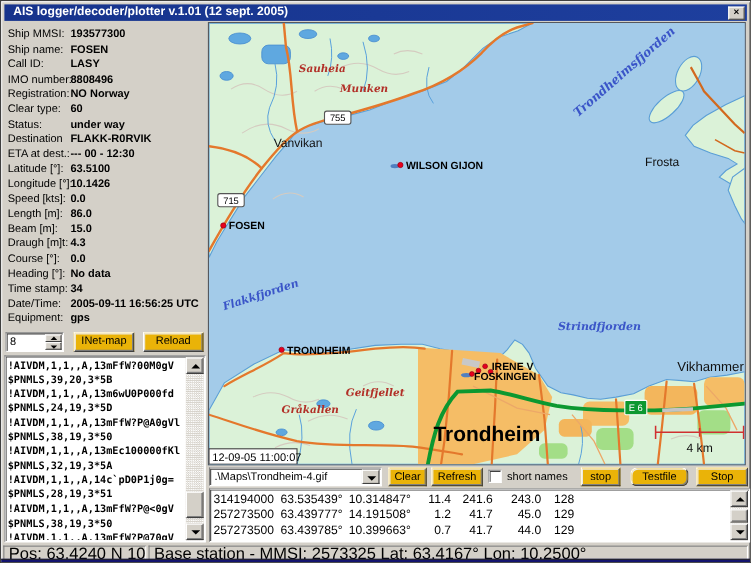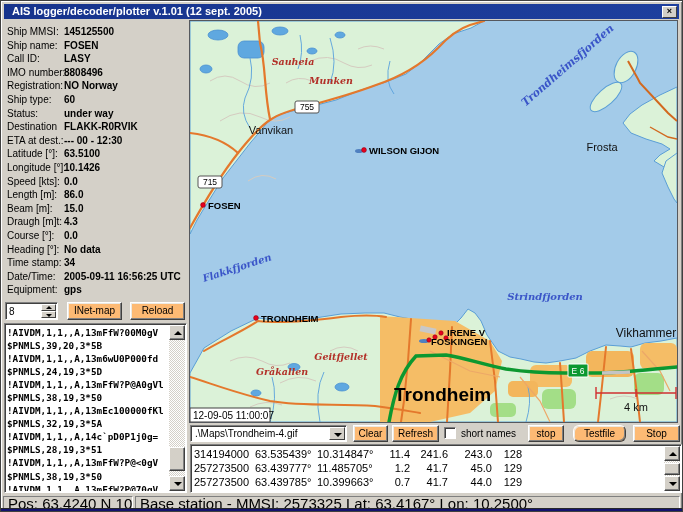--- a/index.html
+++ b/index.html
@@ -37,21 +37,21 @@
   .spin-btns { position:absolute; right:1px; top:1px; width:15px; height:14px; }
   .spin-btn {
     width:15px; height:7px; background:#D4D0C8;
     border:1px solid; border-color:#FFFFFF #404040 #404040 #FFFFFF;
     position:relative;
   }
   .spin-btn .tri { position:absolute; left:4px; width:0; height:0; border-left:3px solid transparent; border-right:3px solid transparent; }
   .spin-up .tri { top:1px; border-bottom:3px solid #000; }
   .spin-dn .tri { top:2px; border-top:3px solid #000; }
   .btn {
-    position:absolute; background:#fdba74;
+    position:absolute; background:#eab308;
     border:1px solid; border-color:#FFFFFF #404040 #404040 #FFFFFF;
     box-shadow: inset -1px -1px 0 #808080, inset 1px 1px 0 #ECE9E2;
     font-size:10px; text-align:center; font-family:"Liberation Sans",sans-serif;
     white-space:nowrap; overflow:hidden;
   }
   .btn-inet { left:66px; top:301px; width:55px; height:18px; line-height:16px; }
   .btn-reload { left:129px; top:301px; width:55px; height:18px; line-height:16px; }
   
   .nmea-list {
     position:absolute; left:3px; top:322px; width:183px; height:170px; background:#ffffff;
@@ -148,40 +148,40 @@
   <div class="titlebar">
     <span>AIS logger/decoder/plotter  v.1.01  (12 sept. 2005)</span>
     <div class="close-btn">
       <span>×</span>
     </div>
   </div>
 
   <div class="info-fields">
       <div class="info-row">
         <span class="lbl">Ship MMSI:</span>
-        <span class="val">145125500</span>
+        <span class="val">193577300</span>
       </div>
       <div class="info-row">
         <span class="lbl">Ship name:</span>
         <span class="val">FOSEN</span>
       </div>
       <div class="info-row">
         <span class="lbl">Call ID:</span>
         <span class="val">LASY</span>
       </div>
       <div class="info-row">
         <span class="lbl">IMO number:</span>
         <span class="val">8808496</span>
       </div>
       <div class="info-row">
         <span class="lbl">Registration:</span>
         <span class="val">NO Norway</span>
       </div>
       <div class="info-row">
-        <span class="lbl">Ship type:</span>
+        <span class="lbl">Clear type:</span>
         <span class="val">60</span>
       </div>
       <div class="info-row">
         <span class="lbl">Status:</span>
         <span class="val">under way</span>
       </div>
       <div class="info-row">
         <span class="lbl">Destination</span>
         <span class="val">FLAKK-R0RVIK</span>
       </div>
@@ -463,21 +463,21 @@
           <span class="td c1">63.535439°</span>
           <span class="td c2">10.314847°</span>
           <span class="td c3">11.4</span>
           <span class="td c4">241.6</span>
           <span class="td c5">243.0</span>
           <span class="td c6">128</span>
         </div>
         <div class="tr">
           <span class="td c0">257273500</span>
           <span class="td c1">63.439777°</span>
-          <span class="td c2">11.485705°</span>
+          <span class="td c2">14.191508°</span>
           <span class="td c3">1.2</span>
           <span class="td c4">41.7</span>
           <span class="td c5">45.0</span>
           <span class="td c6">129</span>
         </div>
         <div class="tr">
           <span class="td c0">257273500</span>
           <span class="td c1">63.439785°</span>
           <span class="td c2">10.399663°</span>
           <span class="td c3">0.7</span>

